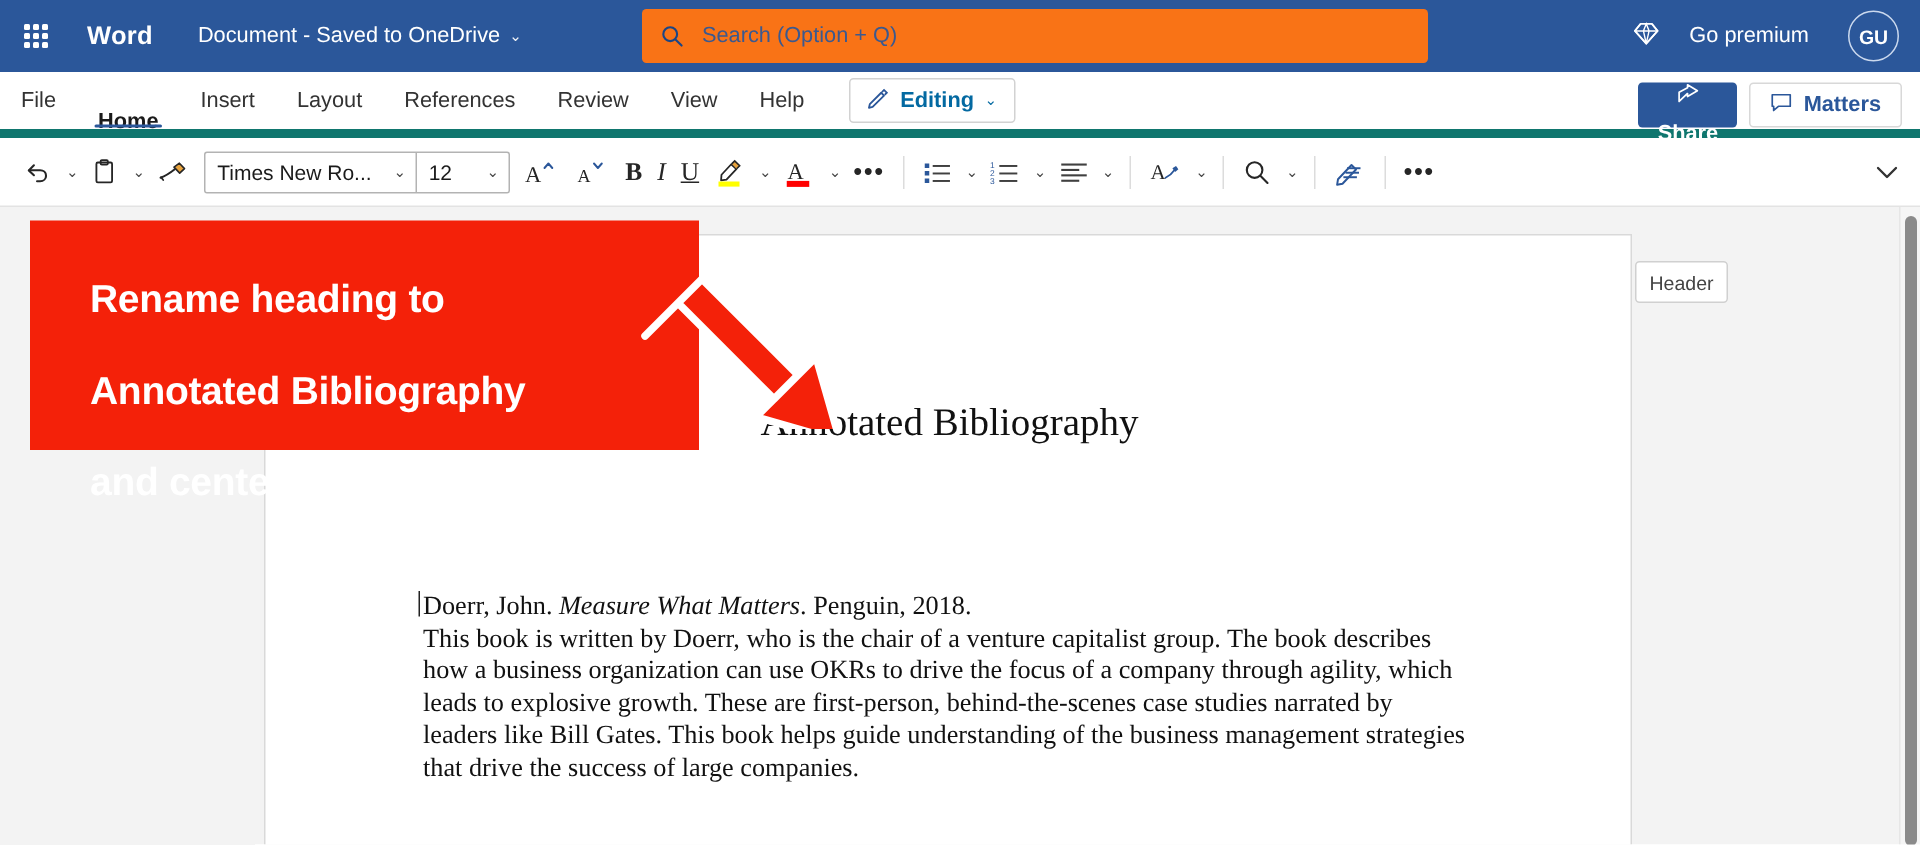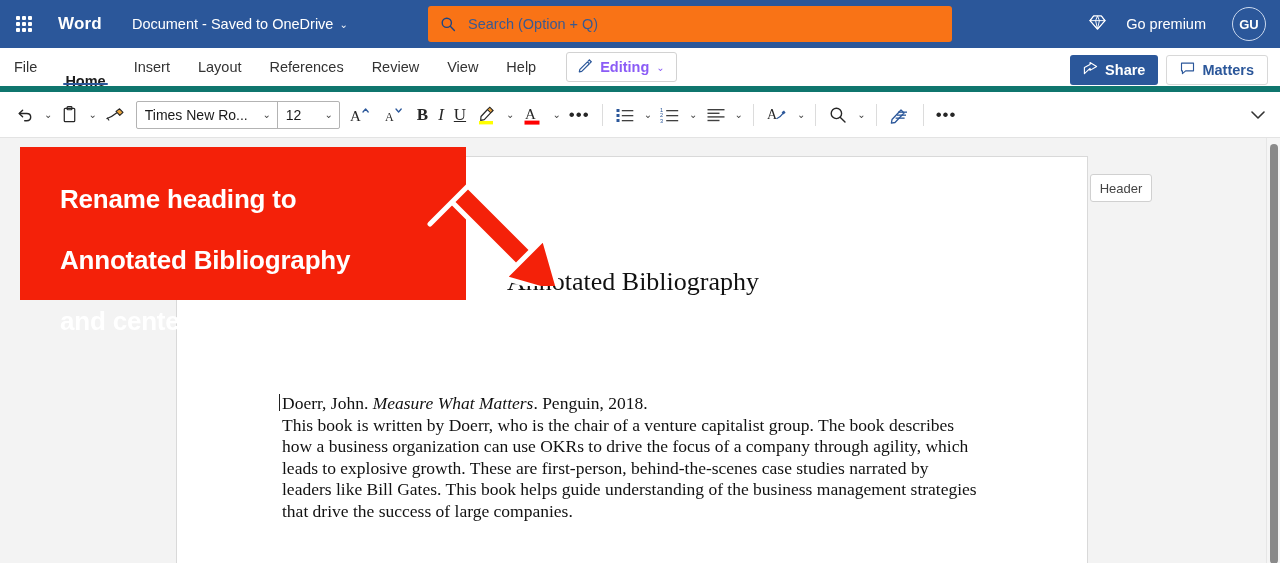--- a/index.html
+++ b/index.html
@@ -66,28 +66,28 @@
     font-size: 14.5px; color: #333; cursor: pointer;
   }
   .tab.active { font-weight: 700; color: #1a1a1a; align-items: flex-end; }
   .tab.active::after {
     content: ""; position: absolute; left: 12px; right: 12px; bottom: 4px; height: 2.5px;
     background: #2B579A; border-radius: 2px;
   }
   .editing-btn {
     margin-left: 16px; height: 30px; display: flex; align-items: center; gap: 7px;
     border: 1px solid #d2d2d2; border-radius: 3px; padding: 0 11px;
-    color: #8b5cf6; font-size: 14.5px; font-weight: 700; background: #fff; cursor: pointer;
+    color: #0369a1; font-size: 14.5px; font-weight: 700; background: #fff; cursor: pointer;
   }
   .editing-btn .chev { font-size: 10px; font-weight: 400; }
   .tabsbar-right { position: absolute; right: 12px; top: 7px; display: flex; gap: 8px; align-items: center; }
   .share-btn {
     height: 30px; background: #2B579A; color: #fff; border-radius: 3px;
     display: flex; align-items: center; gap: 7px; padding: 0 13px;
-    font-size: 14.5px; font-weight: 700; cursor: pointer;
+    font-size: 14.5px; font-weight: 700; cursor: pointer; flex-direction: column;
   }
   .comments-btn {
     height: 30px; background: #fff; color: #2B579A; border: 1px solid #d8d8d8; border-radius: 3px;
     display: flex; align-items: center; gap: 7px; padding: 0 13px;
     font-size: 14.5px; font-weight: 700; cursor: pointer;
   }
 
   
   .toolbar {
     position: absolute; top: 92px; left: 0; width: 1280px; height: 46px;

